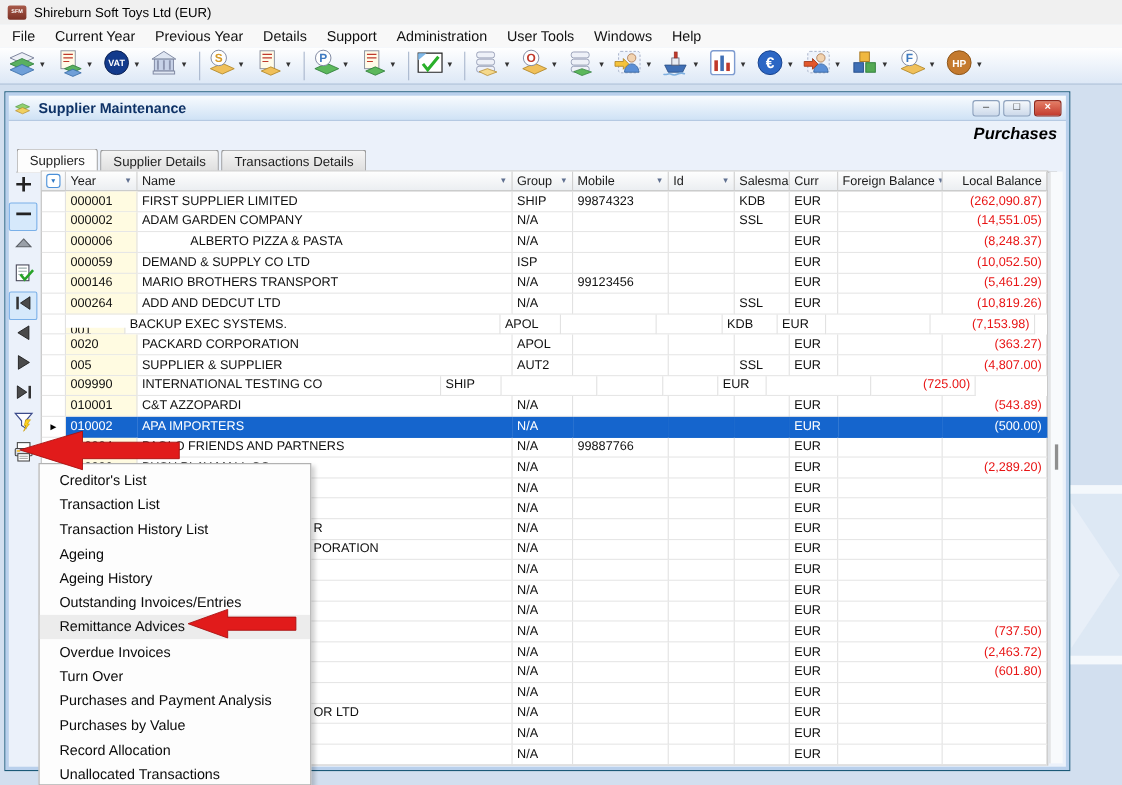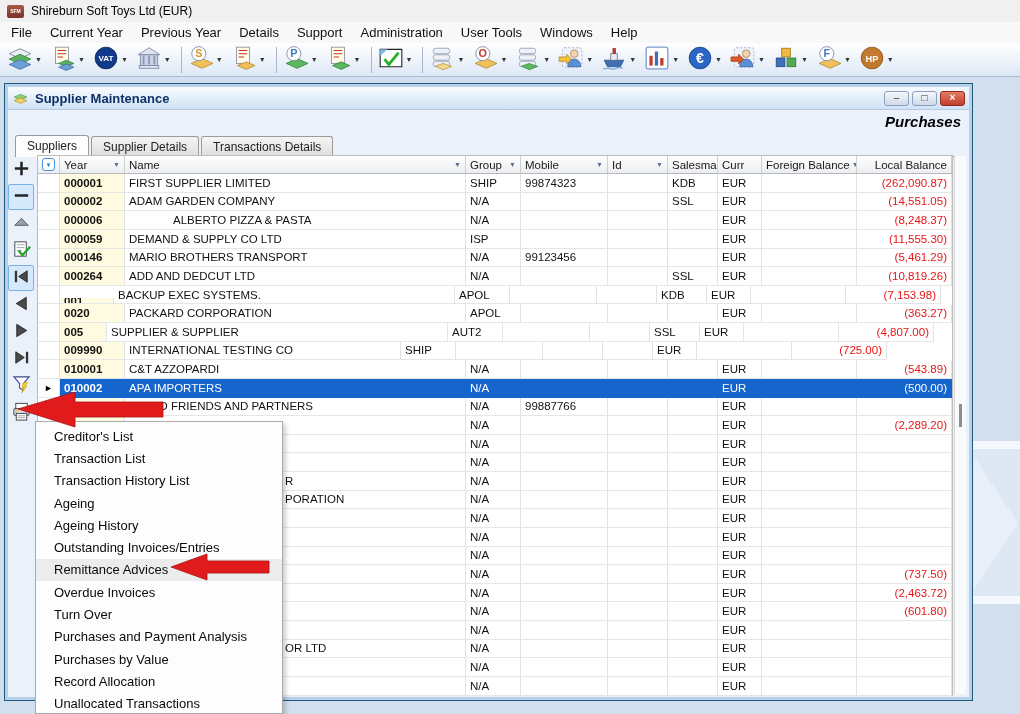--- a/index.html
+++ b/index.html
@@ -60,21 +60,21 @@
   .ghead { display:flex; height:18px; background:linear-gradient(#fefefe,#ebeef1); border-bottom:1px solid #b8b8b8; }
   .hcell { display:flex; align-items:center; padding:0 4px; border-right:1px solid #cfcfcf; overflow:hidden;
            white-space:nowrap; color:#1a1a1a; }
   .hcell .hfilter { margin-left:auto; font-size:7px; color:#607090; padding-left:2px; }
   .hcell.r .hlabel { margin-left:auto; }
   .chooser { width:14px; height:13px; margin:auto; border:1px solid #4a90d9; border-radius:3px; background:#fff;
              color:#2d77c4; font-size:6px; display:flex; align-items:center; justify-content:center; }
   .grow { display:flex; height:18.64px; }
   .gcell { display:flex; align-items:center; padding:0 4px; border-right:1px solid #e2e2e2;
            border-bottom:1px solid #e6e6e6; overflow:hidden; white-space:nowrap; }
-  .gcell.code { background:#fffbe1;font-weight:bold; }
+  .gcell.code { background:#fffbe1; }
   .gcell.num { justify-content:flex-end; }
   .gcell.red { color:#e81515; }
   .gcell.ind { justify-content:center; padding:0; font-size:9px; color:#000; }
   .gcell.frag { padding-left:160px; }
   .grow.sel .gcell:not(.ind) { background:#1565cd; color:#fff; border-right-color:#1565cd; border-bottom-color:#1565cd; }
   .grow.sel .gcell.red { color:#fff; }
 
   
   .vscroll { position:absolute; left:954px; top:156px; width:12px; height:538px; background:#f8fafc;
              border-left:1px solid #d8d8d8; z-index:20; }
@@ -451,21 +451,21 @@
       <div class="grow">
         <div class="gcell ind" style="width: 22px;"></div>
         <div class="gcell code" style="width: 65px;">000059</div>
         <div class="gcell name" style="width: 341px;">DEMAND &amp; SUPPLY CO LTD</div>
         <div class="gcell group" style="width: 55px;">ISP</div>
         <div class="gcell mobile" style="width: 87px;"></div>
         <div class="gcell id" style="width: 60px;"></div>
         <div class="gcell salesman" style="width: 50px;"></div>
         <div class="gcell curr" style="width: 44px;">EUR</div>
         <div class="gcell fb num" style="width: 95px;"></div>
-        <div class="gcell lb num red" style="width: 95px;">(11,555.30)</div>
+        <div class="gcell lb num red" style="width: 95px;">(10,052.50)</div>
       </div>
       <div class="grow">
         <div class="gcell ind" style="width: 22px;"></div>
         <div class="gcell code" style="width: 65px;">000146</div>
         <div class="gcell name" style="width: 341px;">MARIO BROTHERS TRANSPORT</div>
         <div class="gcell group" style="width: 55px;">N/A</div>
         <div class="gcell mobile" style="width: 87px;">99123456</div>
         <div class="gcell id" style="width: 60px;"></div>
         <div class="gcell salesman" style="width: 50px;"></div>
         <div class="gcell curr" style="width: 44px;">EUR</div>
@@ -503,21 +503,21 @@
         <div class="gcell group" style="width: 55px;">APOL</div>
         <div class="gcell mobile" style="width: 87px;"></div>
         <div class="gcell id" style="width: 60px;"></div>
         <div class="gcell salesman" style="width: 50px;"></div>
         <div class="gcell curr" style="width: 44px;">EUR</div>
         <div class="gcell fb num" style="width: 95px;"></div>
         <div class="gcell lb num red" style="width: 95px;">(363.27)</div>
       </div>
       <div class="grow">
         <div class="gcell ind" style="width: 22px;"></div>
-        <div class="gcell code" style="width: 47px;">005</div>
+        <div class="gcell code" style="width: 65px;">005</div>
         <div class="gcell name" style="width: 341px;">SUPPLIER &amp; SUPPLIER</div>
         <div class="gcell group" style="width: 55px;">AUT2</div>
         <div class="gcell mobile" style="width: 87px;"></div>
         <div class="gcell id" style="width: 60px;"></div>
         <div class="gcell salesman" style="width: 50px;">SSL</div>
         <div class="gcell curr" style="width: 44px;">EUR</div>
         <div class="gcell fb num" style="width: 95px;"></div>
         <div class="gcell lb num red" style="width: 95px;">(4,807.00)</div>
       </div>
       <div class="grow">

